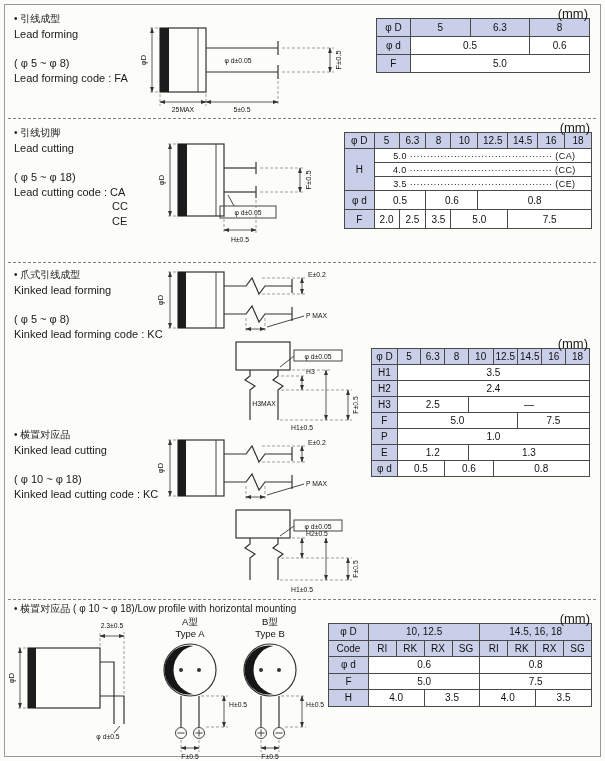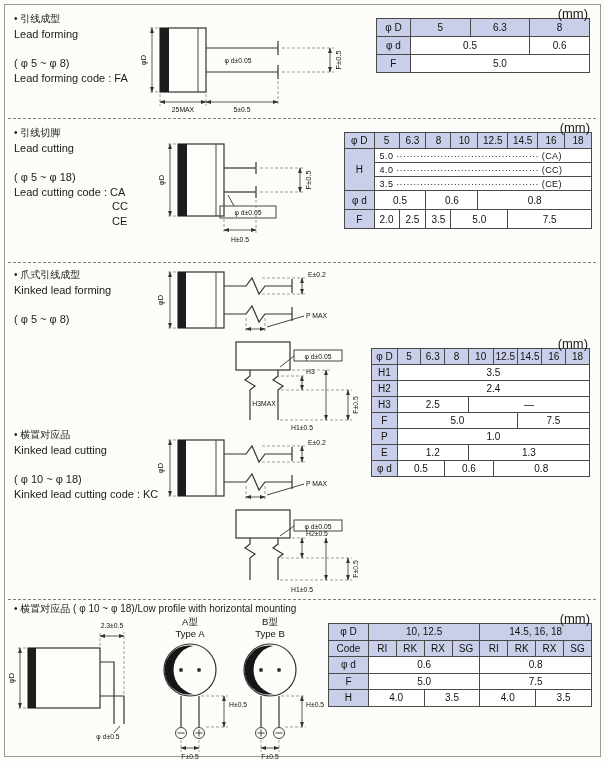--- a/index.html
+++ b/index.html
@@ -11,21 +11,21 @@
   .sec-text{position:absolute;font-size:11px;line-height:14.5px;white-space:nowrap}
   .t-cn{font-size:10px}
   .gap{height:15px}
   .indent{padding-left:98px}
   .tbl-wrap{position:absolute}
   .unit{font-size:13px;text-align:right;padding-right:2px;height:12px}
   table.spec{border-collapse:collapse;table-layout:fixed;font-size:10px}
   table.spec td{border:1px solid #4a4a4a;text-align:center;vertical-align:middle;
                 background:#fff;padding:0 2px;height:15px;color:#111;overflow:hidden}
   table.spec td.h{background:var(--hdr,#c9cfe8)}
-  table.spec td.dl{text-align:left;padding-left:5px;font-size:9px;letter-spacing:.4px;white-space:nowrap}
+  table.spec td.dl{text-align:center;padding-left:5px;font-size:9px;letter-spacing:.4px;white-space:nowrap}
   #t1 td{height:18px}
   #t2 td{height:14px}
   #t2 tbody tr:first-child td{height:16px}
   #t2 tbody tr:nth-child(5) td,#t2 tbody tr:nth-child(6) td{height:19px}
   #t3 td{height:16px}
   #t4 td{height:16.5px}
   svg{position:absolute;overflow:visible}
   svg .ln{stroke:#333;stroke-width:1.2;fill:none}
   svg .thin{stroke:#333;stroke-width:0.9;fill:none}
   svg .dim{stroke:#333;stroke-width:0.8;fill:none}
@@ -210,20 +210,21 @@
           </tr>
         </tbody>
       </table>
   </div>
 
   <div class="sec-text" style="left:14px;top:268px">
     <div class="t-cn">• 爪式引线成型</div>
     <div>Kinked lead forming</div>
     <div class="gap"></div>
     <div>( φ 5 ~ φ 8)</div>
+    <div>Kinked lead forming code : KC</div>
   </div>
 
   <svg style="left:156px;top:264px" width="215" height="168" viewBox="0 0 215 168">
     <defs>
         <marker id="a3" viewBox="0 0 10 10" refX="9" refY="5" markerWidth="7" markerHeight="7" orient="auto-start-reverse">
           <path d="M0,1.5 L10,5 L0,8.5 z" fill="#333"></path>
         </marker>
       </defs>
     <g>
       <line class="ext" x1="12" y1="8" x2="22" y2="8"></line>

